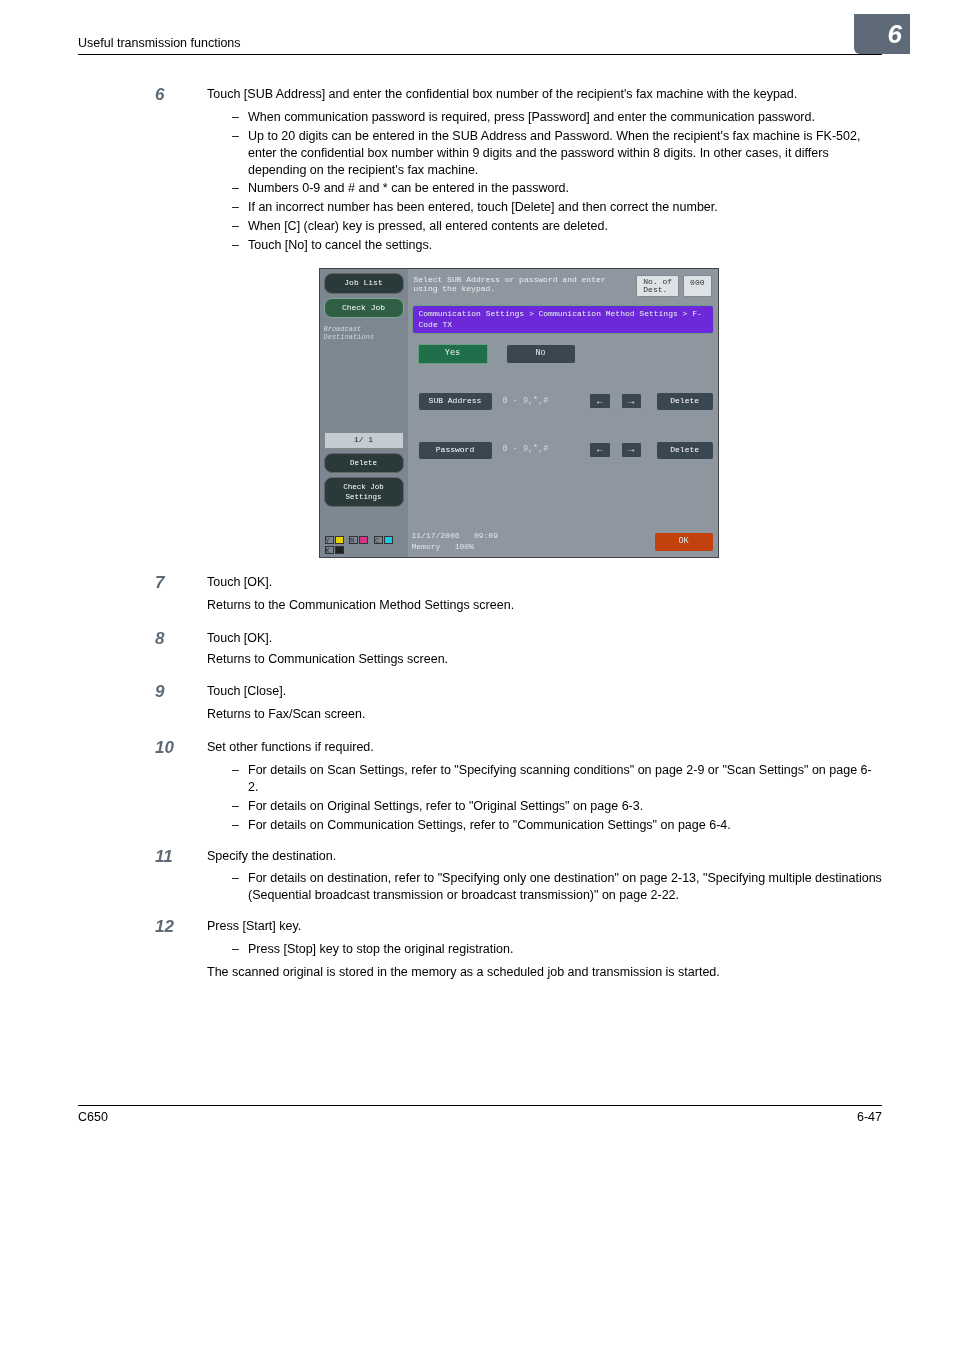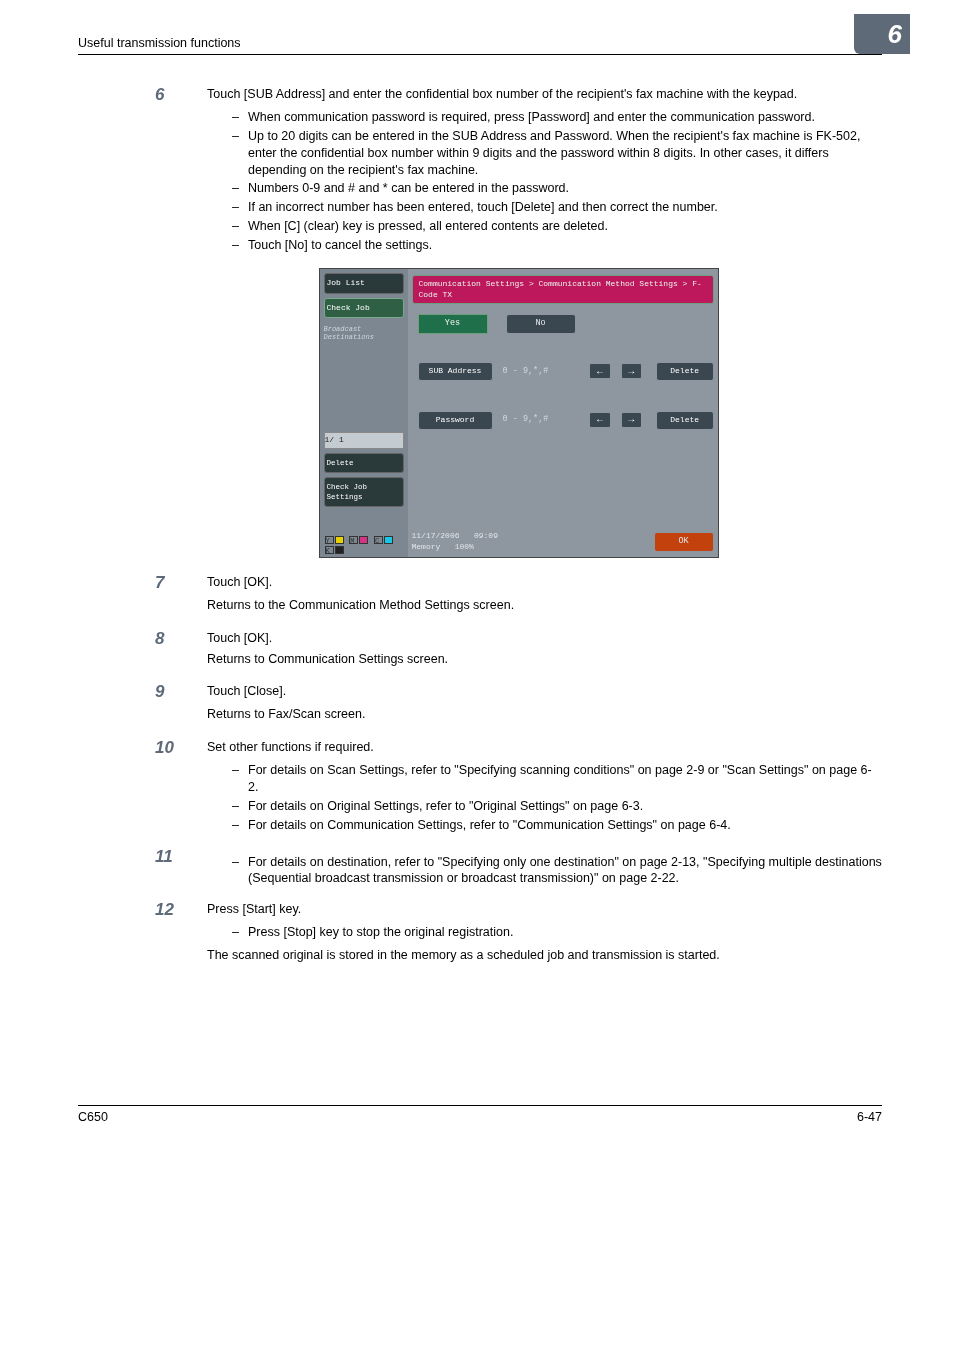--- a/index.html
+++ b/index.html
@@ -21,34 +21,34 @@
   .sub-bullets { margin-top: 6px; padding-left: 25px; }
   .sub-bullets .bl { display: flex; margin-bottom: 2px; }
   .sub-bullets .bl .dash { flex: 0 0 16px; }
   .sub-bullets .bl .txt { flex: 1; }
 
   .img-wrap { display: flex; justify-content: center; margin: 8px 0 16px 0; }
 
   
   .scr { width: 400px; height: 290px; border: 1px solid #444; background: #8e979f; position: relative; font-family: "Courier New", monospace; font-size: 9px; color: #fff; }
   .scr-left { position: absolute; left: 0; top: 0; width: 88px; height: 100%; background: #7c8791; }
-  .scr-left .btn { margin: 4px 4px 0 4px; background: #2a3a3a; border: 1px solid #666; border-radius: 3px; padding: 4px 2px; font-size: 8px; }
+  .scr-left .btn { margin: 4px 4px 0 4px; background: #2a3a3a; border: 1px solid #666; border-radius: 8px; text-align: center; padding: 4px 2px; font-size: 8px; }
   .scr-left .btn.green { background: #2f5f45; border-color: #7ba88a; }
   .scr-left .lbl { color: #cfd6dc; font-size: 7px; margin: 8px 4px 2px 4px; line-height: 1.1; }
-  .scr-left .pager { color: #222; background: #c4cbd1; font-size: 8px; border: 1px solid #888; text-align: left; margin: 90px 4px 4px 4px; padding: 2px 0; }
+  .scr-left .pager { color: #222; background: #c4cbd1; font-size: 8px; border: 1px solid #888; text-align: center; margin: 90px 4px 4px 4px; padding: 2px 0; }
   .scr-left .btn.small { font-size: 7.5px; }
   .scr-left .toner { position: absolute; bottom: 2px; left: 4px; font-size: 7px; color: #222; letter-spacing: 0.5px; }
   .scr-left .toner span { display: inline-block; width: 9px; height: 8px; border: 1px solid #333; margin-left: 1px; vertical-align: middle; }
   .tY { background: #e6d200; } .tM { background: #d63384; } .tC { background: #17c8e6; } .tK { background: #222; }
 
   .scr-main { position: absolute; left: 92px; top: 4px; right: 4px; }
   .scr-topbar { display: flex; justify-content: space-between; align-items: flex-start; padding: 2px 2px 6px 2px; color: #eaeef1; }
   .scr-topbar .left-text { font-size: 8px; line-height: 1.2; max-width: 200px; }
   .scr-topbar .badge-box { background: #dde2e6; color: #333; border: 1px solid #888; border-radius: 2px; padding: 2px 6px; font-size: 8px; margin-left: 4px; white-space: nowrap; }
-  .scr-crumb { background: #be185d; border: 1px solid #6aa07f; border-radius: 3px; padding: 3px 6px; font-size: 8px; margin-top: 2px; color: #e8f3eb; }
+  .scr-crumb { background: #6d28d9; border: 1px solid #6aa07f; border-radius: 3px; padding: 3px 6px; font-size: 8px; margin-top: 2px; color: #e8f3eb; }
   .scr-yesno { display: flex; gap: 18px; margin: 10px 0 0 6px; }
   .scr-yesno .yes { width: 70px; padding: 3px 0; text-align: center; background: #1f6f4a; border: 1px solid #6aa07f; border-radius: 1px; color: #f0f6f2; font-size: 8.5px; }
   .scr-yesno .no  { width: 70px; padding: 3px 0; text-align: center; background: #3a4650; border: 1px solid #8b97a1; border-radius: 3px; color: #e8ecef; font-size: 8.5px; }
 
   .scr-field { margin-top: 28px; display: flex; align-items: center; gap: 10px; padding-left: 6px; }
   .scr-field.second { margin-top: 30px; }
   .scr-field .fbtn { width: 78px; padding: 3px 0; text-align: center; background: #3a4650; border: 1px solid #8b97a1; border-radius: 3px; font-size: 8px; }
   .scr-field .fval { color: #d0d7dd; font-size: 8.5px; width: 80px; }
   .scr-field .arrow { width: 22px; height: 16px; background: #3a4650; border: 1px solid #8b97a1; border-radius: 2px; display: flex; align-items: center; justify-content: center; font-size: 10px; }
   .scr-field .del { width: 60px; padding: 3px 0; text-align: center; background: #3a4650; border: 1px solid #8b97a1; border-radius: 3px; font-size: 8px; margin-left: 4px; }
@@ -117,20 +117,29 @@
 Settings</div>
           <div class="toner">
             <span style="color:#333;">Y</span><span class="tY"></span>
             <span style="color:#333;">M</span><span class="tM"></span>
             <span style="color:#333;">C</span><span class="tC"></span>
             <span style="color:#333;">K</span><span class="tK"></span>
           </div>
         </div>
 
         <div class="scr-main">
+          <div class="scr-topbar">
+            <div class="left-text" style="white-space:pre-line;">Select SUB Address or password and enter
+using the keypad.</div>
+            <div style="display:flex;">
+              <div class="badge-box" style="white-space:pre-line; line-height:1;">No. of
+Dest.</div>
+              <div class="badge-box">000</div>
+            </div>
+          </div>
           <div class="scr-crumb">Communication Settings &gt; Communication Method Settings &gt; F-Code TX</div>
           <div class="scr-yesno">
             <div class="yes">Yes</div>
             <div class="no">No</div>
           </div>
 
           <div class="scr-field">
             <div class="fbtn">SUB Address</div>
             <div class="fval">0 - 9,*,#</div>
             <div class="arrow">←</div>
@@ -200,20 +209,21 @@
               <div class="dash">–</div>
               <div class="txt">For details on Communication Settings, refer to "Communication Settings" on page 6-4.</div>
             </div>
         </div>
       </div>
     </div>
 
     <div class="step-block">
       <div class="step-num">11</div>
       <div class="step-body">
+        <p>Specify the destination.</p>
         <div class="sub-bullets">
           <div class="bl">
               <div class="dash">–</div>
               <div class="txt">For details on destination, refer to "Specifying only one destination" on page 2-13, "Specifying multiple destinations (Sequential broadcast transmission or broadcast transmission)" on page 2-22.</div>
             </div>
         </div>
       </div>
     </div>
 
     <div class="step-block">

